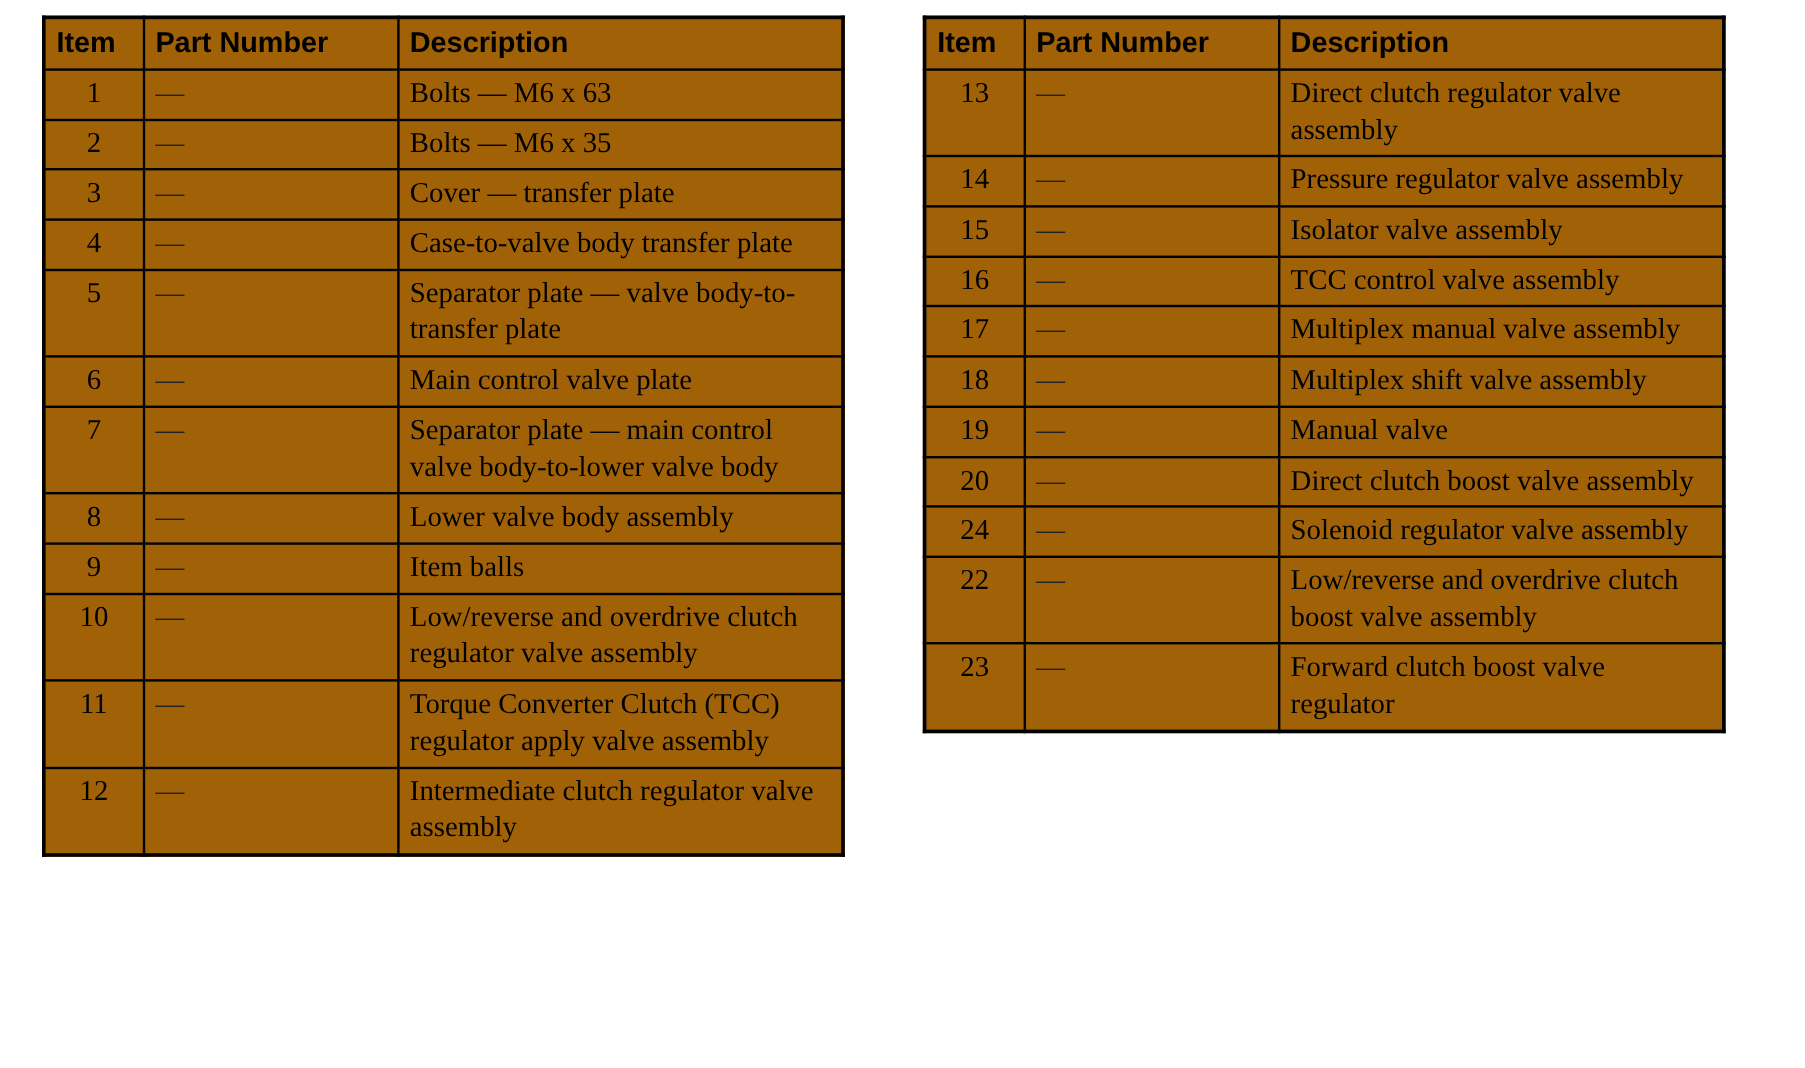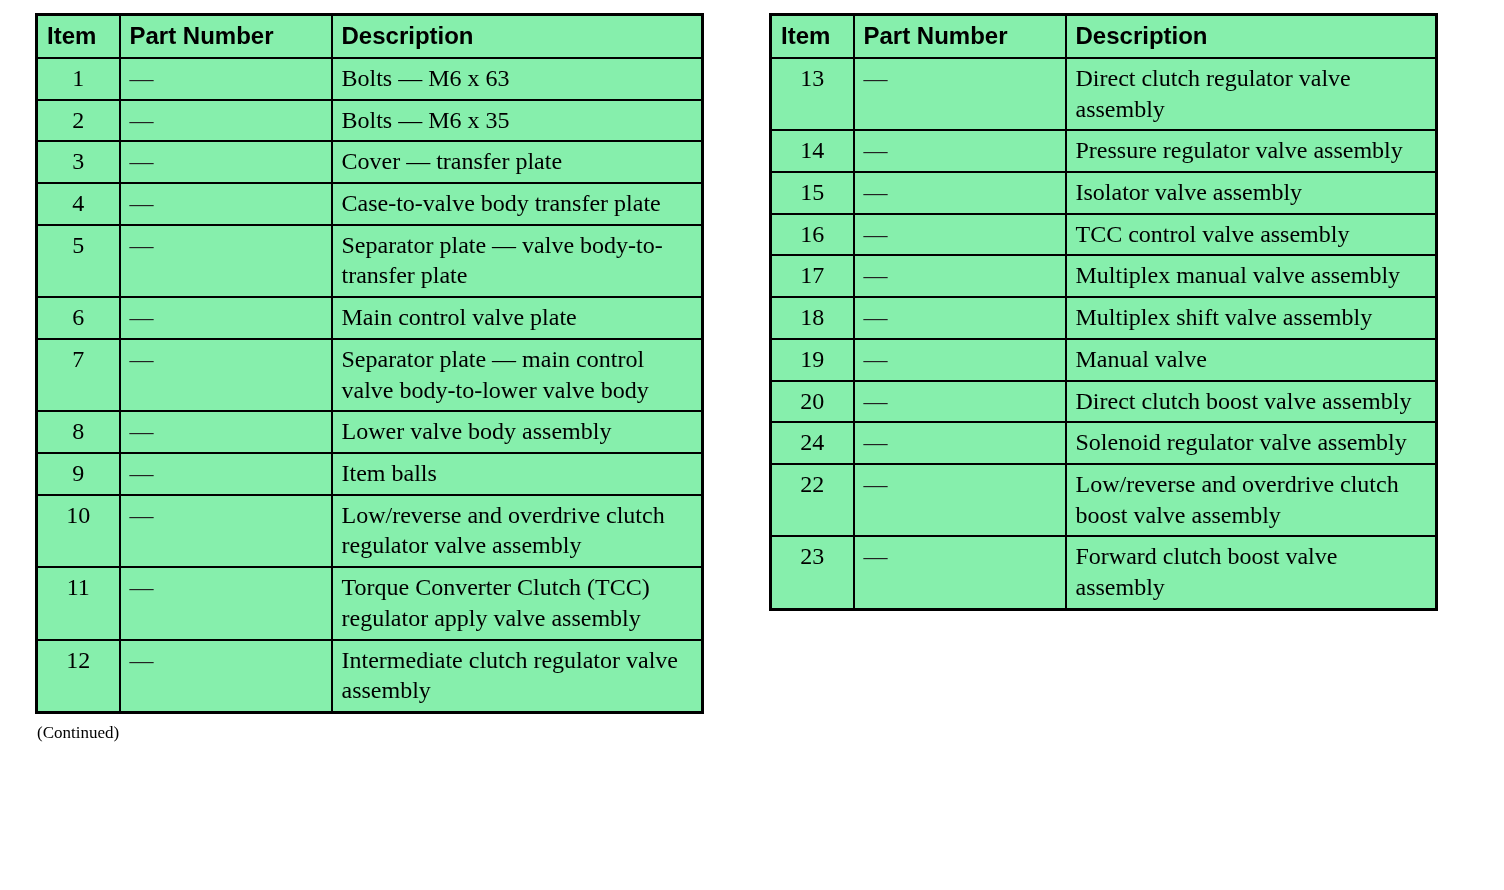--- a/index.html
+++ b/index.html
@@ -20,21 +20,21 @@
   }
   .tables-row {
     display: flex;
     align-items: flex-start;
     gap: 65px;
   }
   table.parts-table {
     border-collapse: collapse;
     table-layout: fixed;
     border: 3px solid #000000;
-    background: #86efac;
+    background: #a16207;
   }
   .parts-table th,
   .parts-table td {
     border: 2px solid #000000;
     vertical-align: top;
     box-sizing: border-box;
   }
   .parts-table th {
     font-family: "Liberation Sans", sans-serif;
     font-weight: bold;
@@ -208,21 +208,20 @@
             <td class="description">Solenoid regulator valve assembly</td>
           </tr>
           <tr>
             <td class="item">22</td>
             <td class="part_number">—</td>
             <td class="description">Low/reverse and overdrive clutch boost valve assembly</td>
           </tr>
           <tr>
             <td class="item">23</td>
             <td class="part_number">—</td>
-            <td class="description">Forward clutch boost valve assembly</td>
+            <td class="description">Forward clutch boost valve regulator</td>
           </tr>
         </tbody>
     </table>
 
   </div>
 
-  <div class="continued">(Continued)</div>
 </div>
 
 </body></html>

